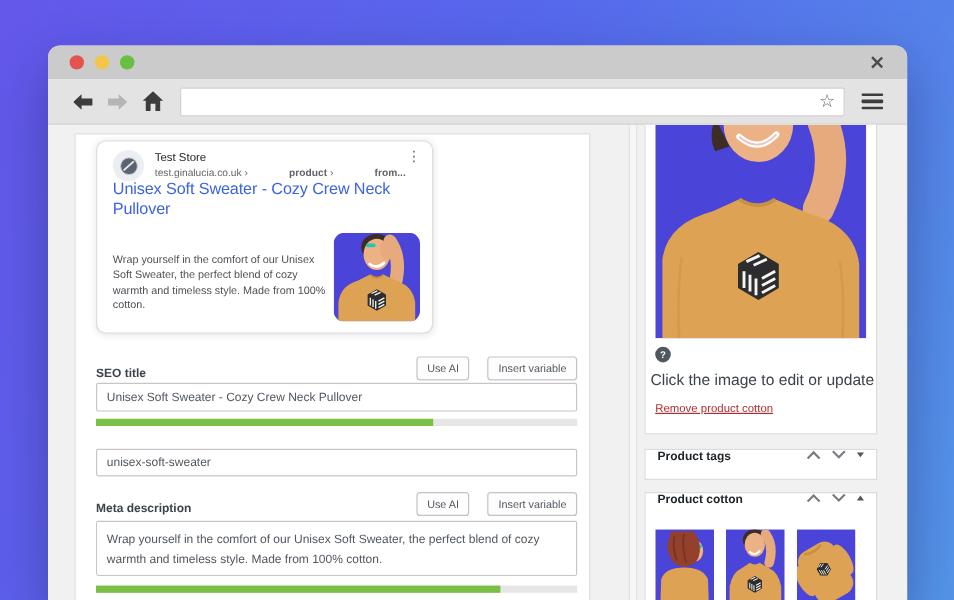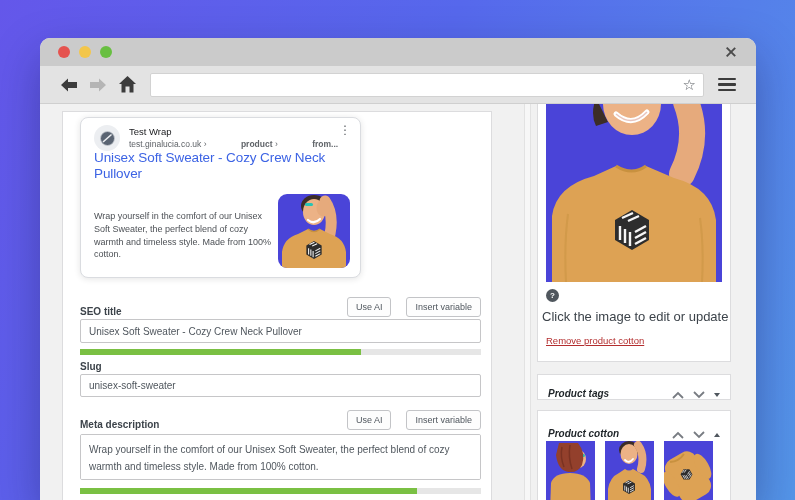--- a/index.html
+++ b/index.html
@@ -75,21 +75,21 @@
   .pbar .fill { height:100%; background:#7ac043; }
   
   .sb-panel { position:absolute; left:497px; width:194px; background:#fff; border:1px solid #dcdcde; }
   .feat-img { position:absolute; left:8px; top:7px; width:176px; height:178px; overflow:hidden; }
   .help-badge { position:absolute; left:8px; top:192px; width:13px; height:13px; border-radius:50%;
     background:#50575e; color:#fff; font-size:8px; font-weight:700; display:flex;
     align-items:center; justify-content:center; }
   .sb-hint { position:absolute; left:4px; top:212px; font-size:13px; color:#3c434a; }
   .sb-remove { position:absolute; left:8px; top:238px; font-size:9.5px; color:#b32d2e;
     text-decoration:underline; }
-  .sb-head { display:flex; align-items:flex-end; padding:0 10px; height:100%;font-style:italic; }
+  .sb-head { display:flex; align-items:flex-start; padding:0 10px; height:100%; }
   .sb-head.tall { height:28px; }
   .sb-title { font-size:10px; font-weight:700; color:#1d2327; }
   .head-ctrls { margin-left:auto; display:flex; align-items:center; gap:9px; }
   .tri-down { width:0; height:0; border-left:3.5px solid transparent; border-right:3.5px solid transparent;
     border-top:4.5px solid #50575e; }
   .tri-up { width:0; height:0; border-left:3.5px solid transparent; border-right:3.5px solid transparent;
     border-bottom:4.5px solid #50575e; }
   .thumbs { position:absolute; left:8px; top:30px; display:flex; gap:10px; }
   .thumb { width:49px; height:72px; overflow:hidden; }
 </style>
@@ -150,21 +150,21 @@
     <div class="main-panel">
 
       <div class="g-card">
         <span class="favicon">
           <svg width="15" height="15" viewBox="0 0 15 15">
             <circle cx="7.5" cy="7.5" r="7" fill="#5a6472"></circle>
             <path d="M3 11 L11.5 3.5" stroke="#eceef1" stroke-width="1.6"></path>
             <circle cx="7.5" cy="7.5" r="7" fill="none" stroke="#c9cdd3" stroke-width="0.8"></circle>
           </svg>
         </span>
-        <div class="site-name">Test Wrap</div>
+        <div class="site-name">Test Store</div>
         <div class="crumbs">
           <span>test.ginalucia.co.uk</span>
           <span>›</span>
           <b>product</b>
           <span>›</span>
           <b>from...</b>
         </div>
         <span class="kebab">⋮</span>
         <div class="g-title">Unisex Soft Sweater - Cozy Crew Neck Pullover</div>
         <div class="g-desc">Wrap yourself in the comfort of our Unisex Soft Sweater, the perfect blend of cozy warmth and timeless style. Made from 100% cotton.</div>
@@ -189,23 +189,20 @@
         <span class="btns">
           <button class="gbtn">Use AI</button>
           <button class="gbtn">Insert variable</button>
         </span>
       </div>
       <input class="f-input" style="top: 207px;" value="Unisex Soft Sweater - Cozy Crew Neck Pullover">
       <div class="pbar" style="top:237px">
         <div class="fill" style="width: 70%;"></div>
       </div>
 
-      <div class="f-row" style="top:246px; height:14px">
-        <span class="f-label">Slug</span>
-      </div>
       <input class="f-input" style="top: 262px; height: 23px;" value="unisex-soft-sweater">
 
       <div class="f-row" style="top:296px; height:22px">
         <span class="f-label">Meta description</span>
         <span class="btns">
           <button class="gbtn">Use AI</button>
           <button class="gbtn">Insert variable</button>
         </span>
       </div>
       <textarea class="f-input" style="top: 322px;">Wrap yourself in the comfort of our Unisex Soft Sweater, the perfect blend of cozy warmth and timeless style. Made from 100% cotton.</textarea>

